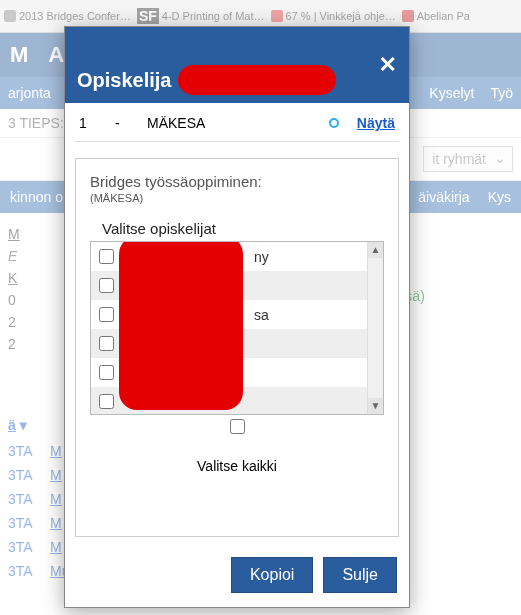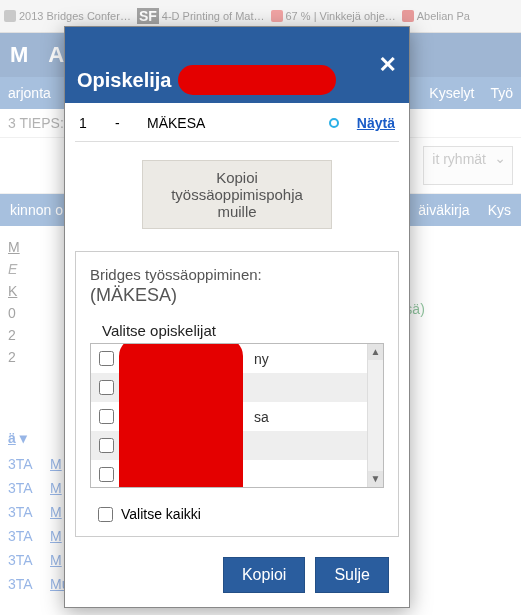--- a/index.html
+++ b/index.html
@@ -38,21 +38,21 @@
   }
   .bg-subrow {
     padding: 6px 8px;
     color: #555;
     background: #fff;
     border-bottom: 1px solid #ddd;
   }
   .bg-row3 {
     display:flex; gap:8px; align-items:center; padding:8px; background:#fff; border-bottom:1px solid #ddd;
   }
-  .bg-select { border:1px solid #bbb; padding:4px 26px 17px 8px; background:#f8f8f8; color:#888; position:relative;}
+  .bg-select { border:1px solid #bbb; padding:4px 26px 4px 8px; background:#f8f8f8; color:#888; position:relative;}
   .bg-select:after{content:"⌄"; position:absolute; right:6px; top:3px; color:#888;}
   .bg-menu2 {
     background: #3d74b7; color:#fff; display:flex; gap:18px; padding:8px 10px; font-size:14px;
   }
   .bg-content { padding: 10px 8px; }
   .bg-link { color: #1a5cc7; text-decoration: underline; cursor: pointer; }
   .bg-rowlist div { padding: 3px 0; color:#333;}
   .bg-rowlist .st { color:#555; }
   .bg-rowlist .num { color:#333; }
   .bg-table { margin-top: 230px; }
@@ -114,21 +114,21 @@
   .panel {
     border: 1px solid #ccc;
     margin-top: 16px;
     padding: 14px 14px 10px 14px;
     background:#fff;
     flex:1;
     display:flex; flex-direction:column;
     overflow:hidden;
   }
   .panel .lbl { color:#555; font-size:15px; margin-bottom:2px;}
-  .panel .lbl2 { color:#555; font-size:18px; margin-bottom:10px;}
+  .panel .lbl2 { color:#555; font-size:11px; margin-bottom:10px;}
   .panel .lbl3 { color:#222; font-size:15px; margin:6px 0 4px 12px;}
   .listbox {
     border:1px solid #bbb;
     height: 174px;
     overflow:hidden;
     position:relative;
     display:flex;
   }
   .list-inner{ flex:1; overflow:hidden;}
   .list-row {
@@ -145,27 +145,28 @@
   .list-row .txt { color:#333; position:relative; z-index:2; margin-left: 130px;}
   .scrollbar {
     width:16px; background:#f0f0f0; border-left:1px solid #ddd; position:relative;
   }
   .scrollbar .up, .scrollbar .down{
     height:16px; text-align:center; font-size:10px; color:#666; line-height:16px; cursor:pointer;
     background:#e4e4e4;
   }
   .scrollbar .down{position:absolute; bottom:0; left:0; right:0;}
   .select-all-row {
-    display:flex; align-items:center; gap:8px;
-    padding: 18px 8px 4px 8px;
+    display:flex; align-items:center; gap:24px;
+    padding: 4px 8px 4px 8px;
     border-top: 0;
+    flex-direction: column;
   }
   .select-all-row input{width:15px;height:15px;}
   .modal-footer {
-    padding: 10px 20px 14px 12px;
+    padding: 10px 12px 14px 12px;
     display:flex; justify-content:flex-end; gap:10px;
   }
   .btn {
     background:#2a5d9e; color:#fff; border:1px solid #234f86;
     padding: 8px 18px; font-size:16px; cursor:pointer;
   }
   .link { color:#1a5cc7; text-decoration: underline; cursor:pointer;font-weight:bold;}
 </style>
 </head>
 <body>
@@ -246,21 +247,20 @@
   </div>
   <div class="modal-body">
     <div class="top-row">
       <span class="col1">1</span>
       <span class="col2">-</span>
       <span class="col3">MÄKESA</span>
       <span class="status-dot"></span>
       <span class="link">Näytä</span>
     </div>
 
-    <button class="copy-tmpl-btn">Kopioi työssäoppimispohja muille</button>
 
     <div class="panel">
       <div class="lbl">Bridges työssäoppiminen:</div>
       <div class="lbl2">(MÄKESA)</div>
       <div class="lbl3">Valitse opiskelijat</div>
 
       <div class="listbox">
         <div class="list-inner">
           <div class="list-row">
               <input type="checkbox" style="">

